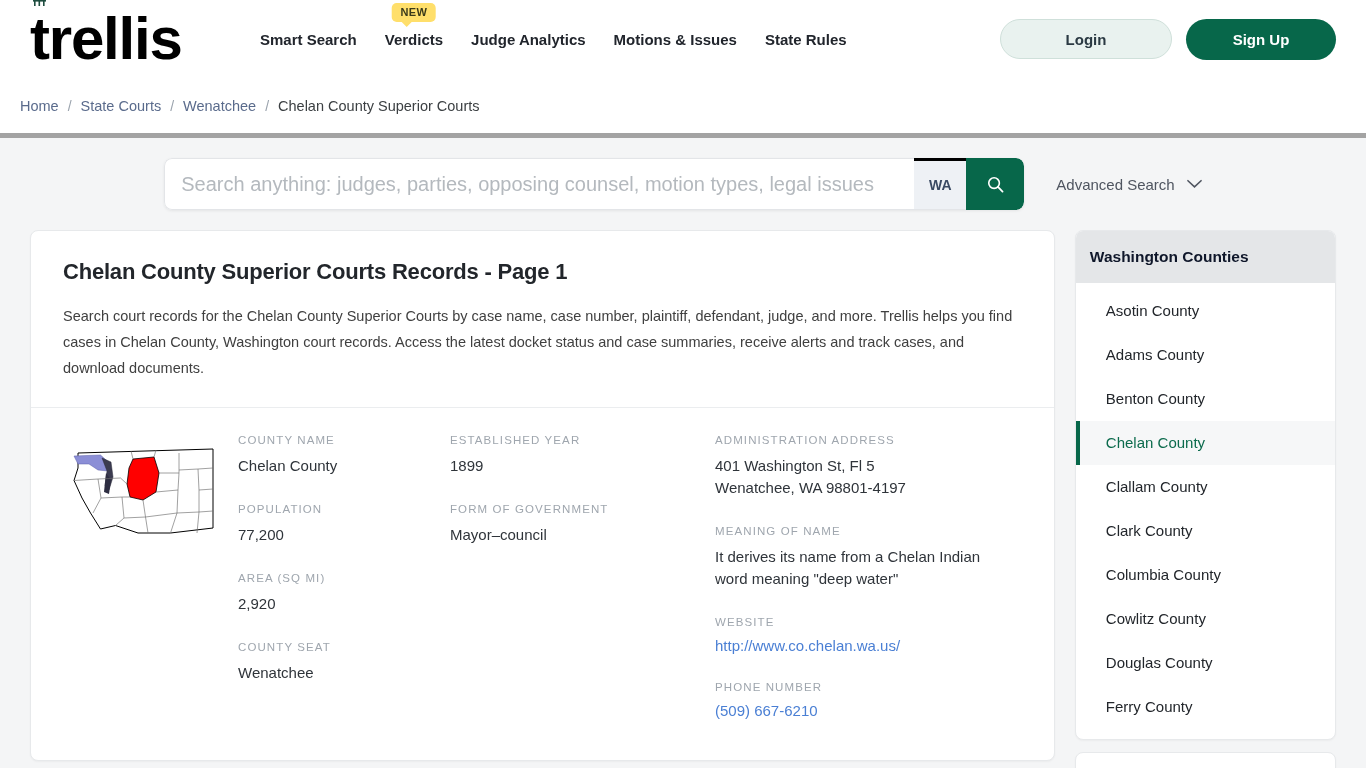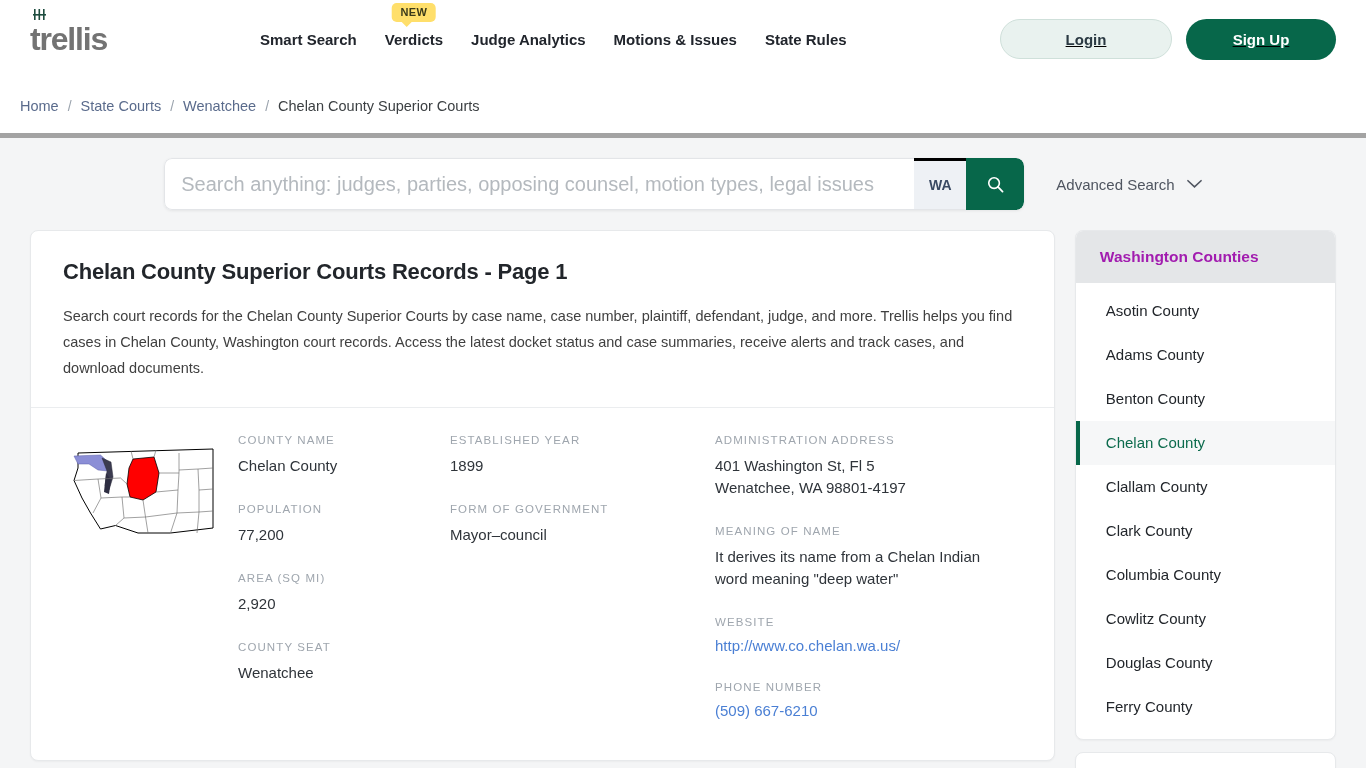--- a/index.html
+++ b/index.html
@@ -14,23 +14,23 @@
   .header {
     height: 78px;
     background: #ffffff;
     display: flex;
     align-items: center;
     padding: 0 30px;
     position: relative;
   }
   .logo-wrap { width: 200px; display: flex; align-items: center; position: relative; }
   .logo-text {
-    font-size: 32px;
+    font-size: 60px;
     font-weight: 700;
-    color: #737373;
+    color: #000000;
     letter-spacing: -1.2px;
     line-height: 1;
     position: relative;
   }
   .logo-mark {
     position: absolute;
     left: 3px; top: -14px;
     width: 13px; height: 13px;
   }
   .nav {
@@ -67,21 +67,20 @@
     bottom: -5px; left: 9px;
     border-left: 6px solid transparent;
     border-right: 6px solid transparent;
     border-top: 6px solid #ffdf6b;
   }
   .header-actions {
     margin-left: auto;
     display: flex;
     align-items: center;
     gap: 14px;
-    text-decoration: underline;
   }
   .btn-login {
     width: 172px; height: 40px;
     background: #e9f2ef;
     border: 1px solid #cfe0da;
     border-radius: 20px;
     color: #2b3a43;
     font-size: 15px;
     font-weight: 600;
     cursor: pointer;
@@ -230,24 +229,24 @@
     line-height: 22px;
   }
   .fact-block { margin-bottom: 26px; }
   .fact-block:last-child { margin-bottom: 0; }
   .link-value { color: #4a7fd4; text-decoration: none; cursor: pointer; font-size: 15px; }
 
   
   .side-card { overflow: hidden; }
   .side-head {
     background: #e4e6e8;
-    padding: 17px 24px;
+    padding: 17px 14px;
     font-size: 15.5px;
     font-weight: 700;
-    color: #a21caf;
+    color: #0f172a;
   }
   .side-list { padding: 6px 0 10px; }
   .side-item {
     padding: 12px 26px;
     font-size: 15px;
     color: #22262b;
     cursor: pointer;
     border-left: 4px solid transparent;
     line-height: 20px;
   }

